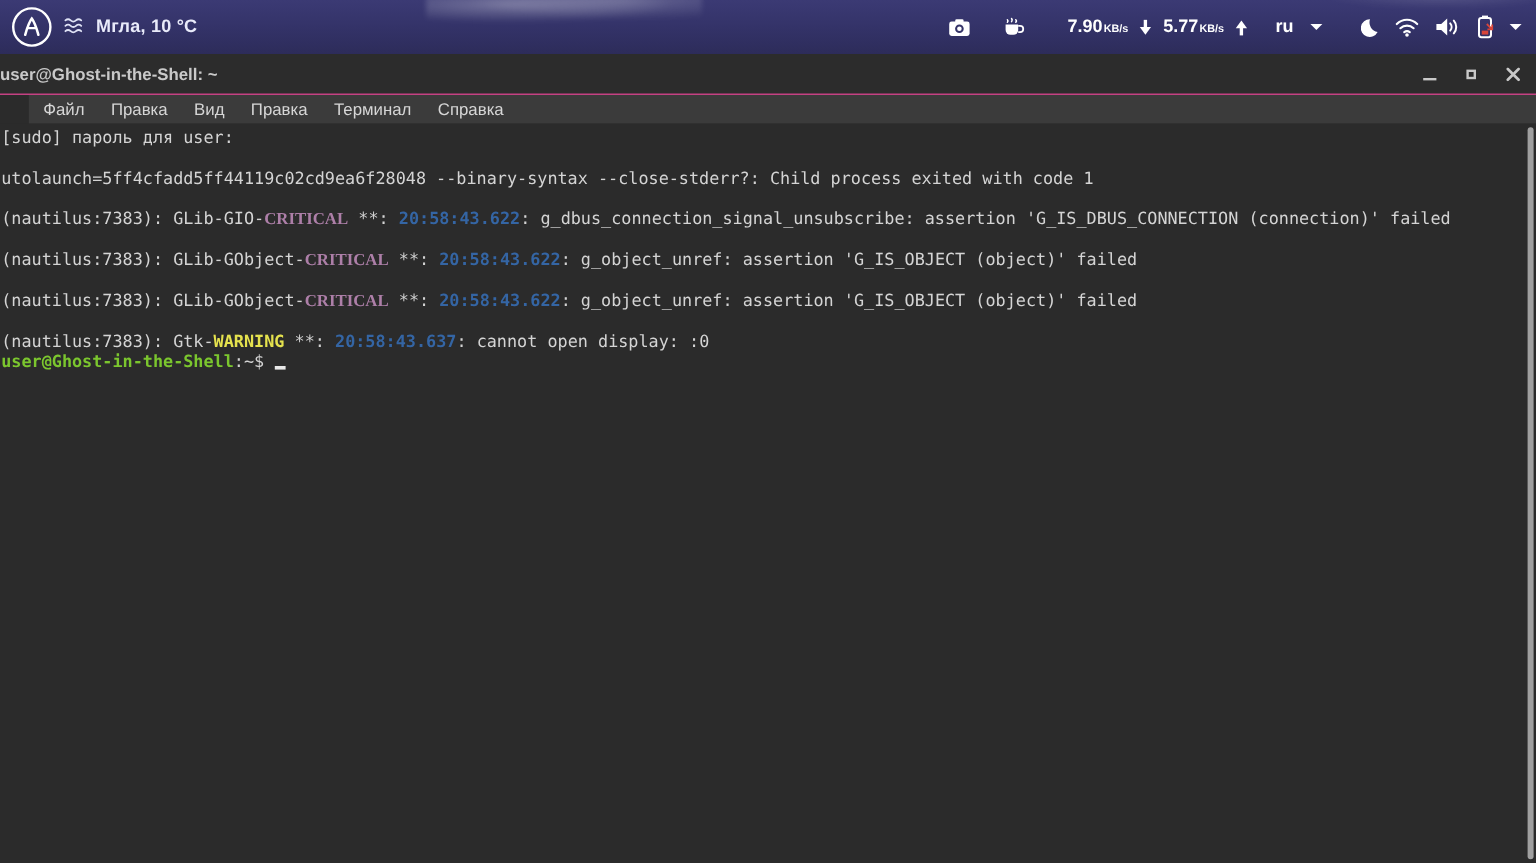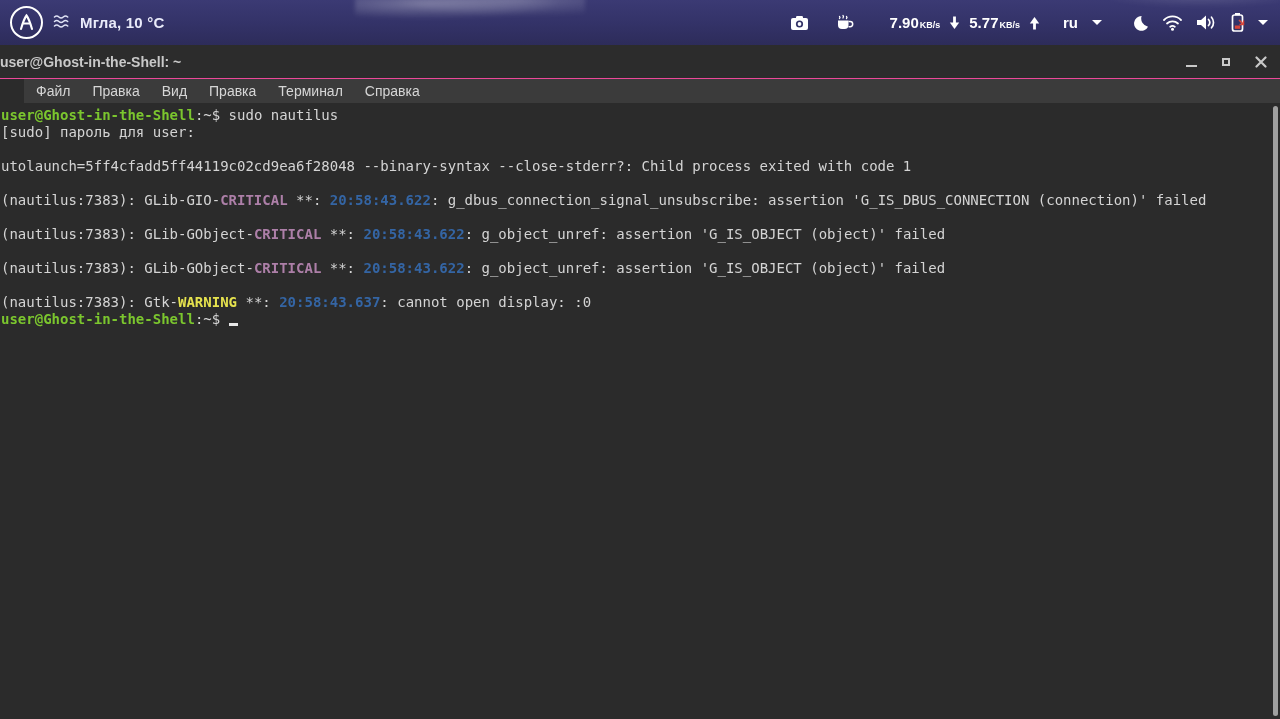--- a/index.html
+++ b/index.html
@@ -57,21 +57,21 @@
 
   
   .terminal{position:relative;height:616px;background:var(--terminal-bg);
     padding:4px 10px 0 1px;font-family:"DejaVu Sans Mono",monospace;
     font-size:14px;line-height:17px;color:var(--terminal-fg);}
   .term-line{white-space:pre;min-height:17px;}
   .c-fg{color:var(--terminal-fg);}
   .c-green{color:var(--green);font-weight:bold;}
   .c-yellow{color:var(--yellow);font-weight:bold;}
   .c-blue{color:var(--blue);font-weight:bold;}
-  .c-magenta{color:var(--magenta);font-weight:bold;}
+  .c-magenta{color:var(--magenta);font-weight:bold;font-family:Liberation Serif, serif;}
   .cursor{display:inline-block;width:9px;height:3px;background:#e8e8e8;vertical-align:-2px;}
   .scrollbar{position:absolute;right:2px;top:3px;bottom:3px;width:5px;
     background:var(--scrollbar);border-radius:3px;}
 </style>
 </head>
 <body>
 
 <div class="panel">
   <div class="cloud c1"></div>
   <div class="cloud c2"></div>
@@ -180,21 +180,20 @@
   <span class="menu-item">Файл</span>
   <span class="menu-item">Правка</span>
   <span class="menu-item">Вид</span>
   <span class="menu-item">Правка</span>
   <span class="menu-item">Терминал</span>
   <span class="menu-item">Справка</span>
 </div>
 
 <div class="terminal">
   <div class="scrollbar"></div>
-<div class="term-line"><span class="c-green">user@Ghost-in-the-Shell</span><span class="c-fg">:~$ sudo nautilus</span></div>
     <div class="term-line"><span class="c-fg">[sudo] пароль для user:</span></div>
     <div class="term-line"></div>
     <div class="term-line"><span class="c-fg">utolaunch=5ff4cfadd5ff44119c02cd9ea6f28048 --binary-syntax --close-stderr?: Child process exited with code 1</span></div>
     <div class="term-line"></div>
     <div class="term-line"><span class="c-fg">(nautilus:7383): GLib-GIO-</span><span class="c-magenta">CRITICAL</span><span class="c-fg"> **: </span><span class="c-blue">20:58:43.622</span><span class="c-fg">: g_dbus_connection_signal_unsubscribe: assertion 'G_IS_DBUS_CONNECTION (connection)' failed</span></div>
     <div class="term-line"></div>
     <div class="term-line"><span class="c-fg">(nautilus:7383): GLib-GObject-</span><span class="c-magenta">CRITICAL</span><span class="c-fg"> **: </span><span class="c-blue">20:58:43.622</span><span class="c-fg">: g_object_unref: assertion 'G_IS_OBJECT (object)' failed</span></div>
     <div class="term-line"></div>
     <div class="term-line"><span class="c-fg">(nautilus:7383): GLib-GObject-</span><span class="c-magenta">CRITICAL</span><span class="c-fg"> **: </span><span class="c-blue">20:58:43.622</span><span class="c-fg">: g_object_unref: assertion 'G_IS_OBJECT (object)' failed</span></div>
     <div class="term-line"></div>

